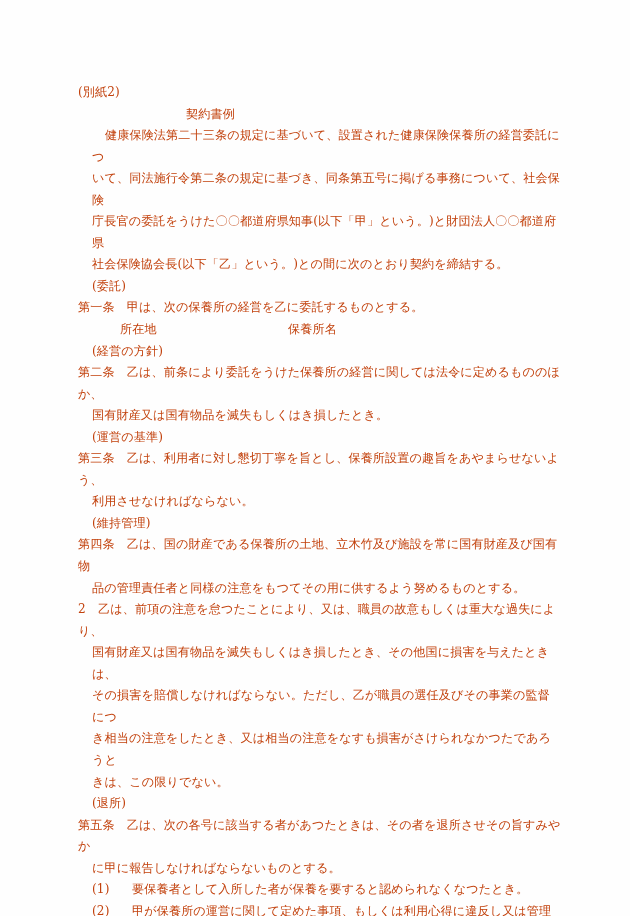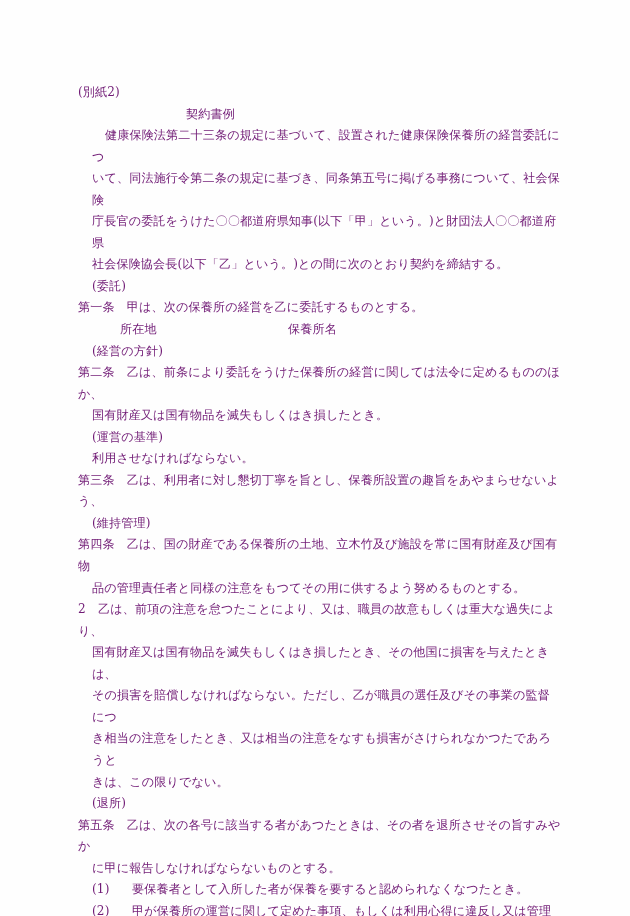--- a/index.html
+++ b/index.html
@@ -32,21 +32,21 @@
     top: 82px;
     width: 484px;
   }
 
   .ln {
     font-size: 12.1px;
     line-height: 21.55px;
     letter-spacing: 0.01em;
     white-space: pre-wrap;
     text-align: left;
-    color: #701a75;
+    color: #c2410c;
   }
 
   
   .lvl-0  { margin-left: 0px; }       
   .lvl-1  { margin-left: 14px; }      
   .lvl-3  { margin-left: 42px; }
   .lvl-title { margin-left: 108px; }
   .lvl-sub { margin-left: 14px; } 
   .lvl-first { text-indent: 13px; }   
 
@@ -84,22 +84,22 @@
 
     <div class="ln lvl-1">(委託)</div>
     <div class="ln lvl-0">第一条　甲は、次の保養所の経営を乙に委託するものとする。</div>
     <div class="ln lvl-3 cols"><span class="col-a">所在地</span><span class="col-b">保養所名</span></div>
 
     <div class="ln lvl-1">(経営の方針)</div>
     <div class="ln lvl-0">第二条　乙は、前条により委託をうけた保養所の経営に関しては法令に定めるもののほか、</div>
     <div class="ln lvl-1">国有財産又は国有物品を滅失もしくはき損したとき。</div>
 
     <div class="ln lvl-1">(運営の基準)</div>
+    <div class="ln lvl-0">第三条　乙は、利用者に対し懇切丁寧を旨とし、保養所設置の趣旨をあやまらせないよう、</div>
     <div class="ln lvl-1">利用させなければならない。</div>
-    <div class="ln lvl-0">第三条　乙は、利用者に対し懇切丁寧を旨とし、保養所設置の趣旨をあやまらせないよう、</div>
 
     <div class="ln lvl-1">(維持管理)</div>
     <div class="ln lvl-0">第四条　乙は、国の財産である保養所の土地、立木竹及び施設を常に国有財産及び国有物</div>
     <div class="ln lvl-1">品の管理責任者と同様の注意をもつてその用に供するよう努めるものとする。</div>
     <div class="ln lvl-0">2　乙は、前項の注意を怠つたことにより、又は、職員の故意もしくは重大な過失により、</div>
     <div class="ln lvl-1">国有財産又は国有物品を滅失もしくはき損したとき、その他国に損害を与えたときは、</div>
     <div class="ln lvl-1">その損害を賠償しなければならない。ただし、乙が職員の選任及びその事業の監督につ</div>
     <div class="ln lvl-1">き相当の注意をしたとき、又は相当の注意をなすも損害がさけられなかつたであろうと</div>
     <div class="ln lvl-1">きは、この限りでない。</div>
 

